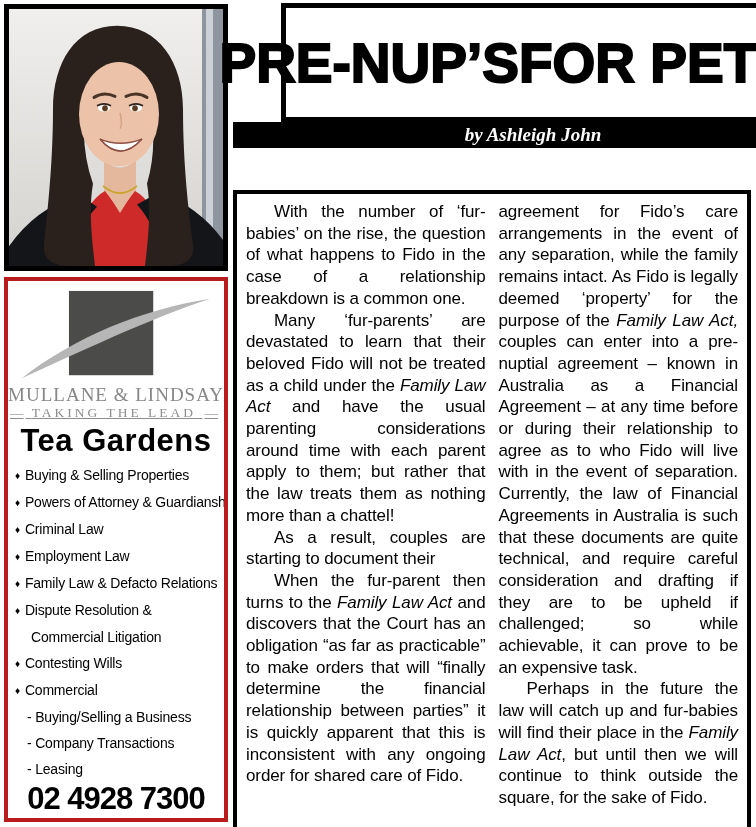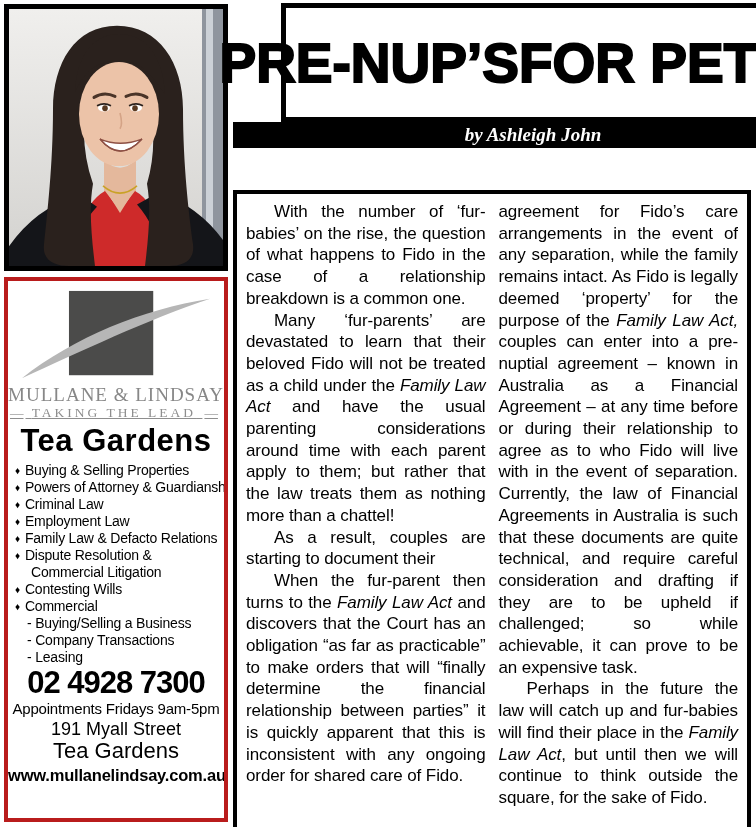--- a/index.html
+++ b/index.html
@@ -30,21 +30,21 @@
     text-align:left;font-family:"Liberation Serif",serif;
     font-size:13.5px;line-height:16px;letter-spacing:3px;color:#8e8e8e;white-space:nowrap;text-decoration:underline;
   }
   .tagline .dash{letter-spacing:0;padding:0 2px;}
   .location-heading{
     text-align:center;font-size:31px;line-height:32px;font-weight:bold;
     letter-spacing:.5px;margin-top:4px;
   }
   .services{
     list-style:none;margin:5px 6px 0 7px;padding:0;
-    font-size:14px;line-height:17px;letter-spacing:-0.2px;
+    font-size:14px;line-height:26px;letter-spacing:-0.2px;
   }
   .services li{white-space:nowrap;}
   .services .bullet-glyph{font-size:10px;vertical-align:1px;padding-right:5px;}
   .services li.continuation{padding-left:16px;}
   .services li.dash{padding-left:12px;}
   .phone-number{
     font-size:31px;line-height:34px;font-weight:bold;letter-spacing:-1px;
     text-align:center;white-space:nowrap;
   }
   .appointments{font-size:15px;line-height:17px;letter-spacing:-0.2px;text-align:center;white-space:nowrap;}

